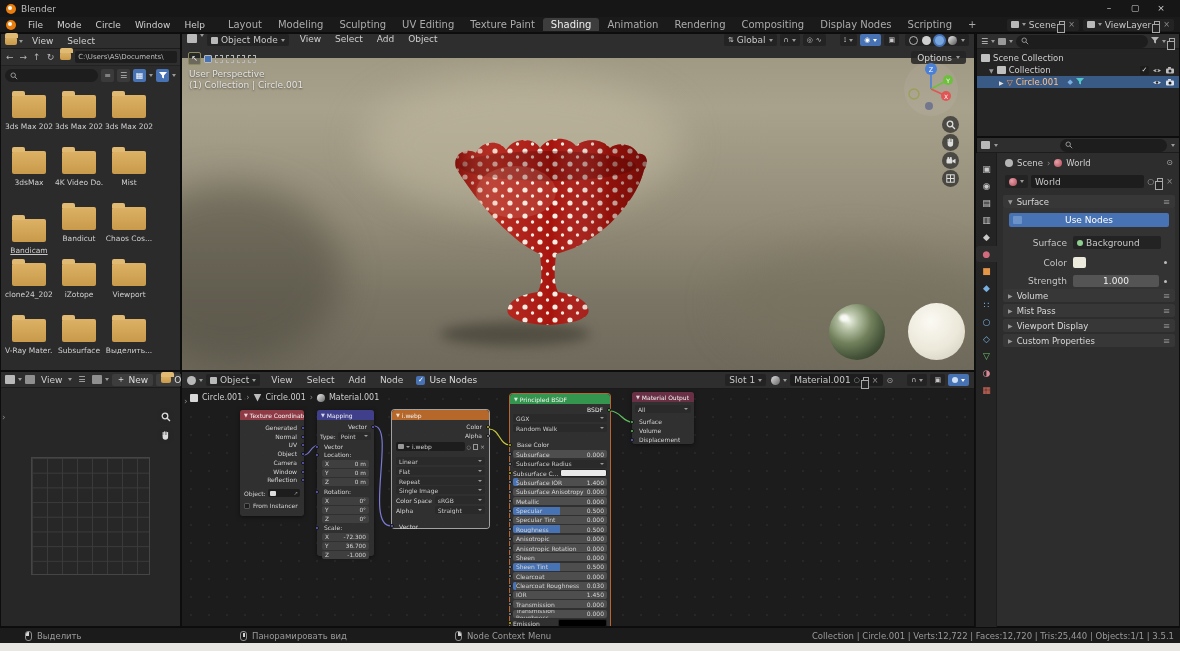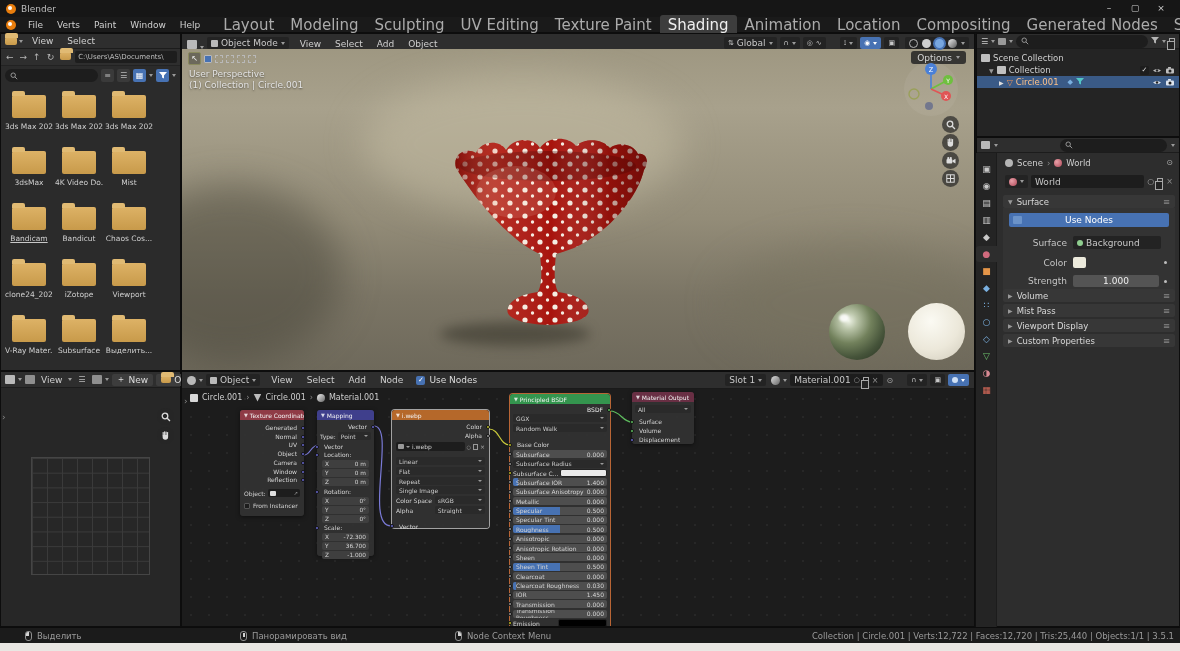--- a/index.html
+++ b/index.html
@@ -2,21 +2,21 @@
 <html><head>
 <meta charset="utf-8">
 <style>
 *{margin:0;padding:0;box-sizing:border-box;font-family:"DejaVu Sans",sans-serif}
 #app{position:relative;width:1180px;height:651px;background:#101010;overflow:hidden;color:#c8c8c8;font-size:9px}
 .flex{display:flex;align-items:center}
 
 #titlebar{position:absolute;left:0;top:0;width:1180px;height:17px;background:#161616;display:flex;align-items:center;padding:0 6px;color:#bdbdbd;font-size:9px}
 #topbar{position:absolute;left:0;top:17px;width:1180px;height:16px;background:#1a1a1a;display:flex;align-items:center;border-bottom:1px solid #0d0d0d}
 .menu-item{padding:0 7px;color:#cfcfcf;font-size:9px;white-space:nowrap}
-.tab{padding:1px 8px;color:#ababab;font-size:15px;border-radius:3px 3px 0 0;white-space:nowrap}
+.tab{padding:1px 8px;color:#ababab;font-size:10px;border-radius:3px 3px 0 0;white-space:nowrap}
 .tab.active{background:#3d3d3d;color:#efefef}
 .logo{width:10px;height:10px;border-radius:50%;background:#e87d0d;position:relative;margin-right:5px;flex:none}
 .logo::after{content:"";position:absolute;left:1.5px;top:2.5px;width:4px;height:4px;border-radius:50%;background:#fff}
 .winbtn{width:26px;height:15px;text-align:center;color:#cfcfcf;font-size:9px;line-height:15px}
 .chip{background:#232323;border-radius:2px;display:flex;align-items:center;padding:0 4px;height:12px;gap:3px}
 .cv{width:0;height:0;border-left:2.5px solid transparent;border-right:2.5px solid transparent;border-top:3px solid #9a9a9a;flex:none}
 .copy-ic{width:6px;height:7px;border:1px solid #a8a8a8;position:relative;flex:none}
 .copy-ic::after{content:"";position:absolute;left:-3px;top:2px;width:6px;height:7px;border:1px solid #a8a8a8;background:#232323}
 .xg{color:#8f8f8f;font-size:8px}
 
@@ -36,21 +36,21 @@
 .folder-ic::before{content:"";position:absolute;left:0;top:-4px;width:13px;height:5px;background:#e0ba73;border-radius:2px 2px 0 0}
 .folder-cell{position:absolute;width:48px;text-align:center}
 .folder-label{margin-top:4px;font-size:7.5px;color:#cfcfcf;white-space:nowrap;overflow:hidden}
 
 #image-editor{left:0;top:371px;width:181px;height:256px;background:#272727}
 #ie-canvas{position:absolute;left:30px;top:85px;width:119px;height:118px;border:1px solid #454545;background-image:linear-gradient(#3a3a3a 1px,transparent 1px),linear-gradient(90deg,#3a3a3a 1px,transparent 1px);background-size:15px 14.7px}
 .navbtn{position:absolute;width:17px;height:17px;border-radius:50%;background:rgba(38,38,38,.7);display:flex;align-items:center;justify-content:center}
 .btn{background:#3d3d3d;border-radius:2px;height:12px;display:flex;align-items:center;padding:0 5px;color:#ddd;gap:3px}
 
 #viewport{left:181px;top:33px;width:794px;height:338px;background:linear-gradient(180deg,#9c957f 0%,#a8a18c 22%,#938c78 55%,#7b7565 78%,#6e695b 100%);overflow:hidden}
-#vp-header{position:absolute;left:0;top:0;width:100%;height:15px;background:#2e2e2e;display:flex;align-items:flex-end;z-index:5}
+#vp-header{position:absolute;left:0;top:0;width:100%;height:24px;background:#2e2e2e;display:flex;align-items:flex-start;z-index:5}
 .vp-blob{position:absolute;border-radius:50%;filter:blur(18px)}
 .ovl-text{position:absolute;color:#e2e2e2;font-size:9px;text-shadow:0 1px 2px rgba(0,0,0,.5);z-index:4}
 .toolbox{width:8px;height:8px;border:1px dashed #b9b9b9;border-radius:1px}
 .sphere-btn{width:9px;height:9px;border-radius:50%}
 #options-pill{position:absolute;right:8px;top:17px;background:rgba(35,35,35,.85);border-radius:3px;height:13px;display:flex;align-items:center;gap:4px;padding:0 6px;color:#d5d5d5;z-index:5}
 
 #shader-editor{left:181px;top:371px;width:794px;height:256px;background:#1c1c1c;background-image:radial-gradient(#272727 1px,transparent 1px);background-size:18px 18px;overflow:hidden}
 #se-header{position:absolute;left:0;top:0;width:100%;height:17px;background:#2e2e2e;display:flex;align-items:center;z-index:9;border-bottom:1px solid #1a1a1a}
 .node{position:absolute;background:rgba(50,50,50,.97);border-radius:3px;box-shadow:0 1px 4px rgba(0,0,0,.5);font-size:6px;color:#d4d4d4}
 .nhead{height:10px;border-radius:3px 3px 0 0;color:#f2f2f2;font-size:6px;display:flex;align-items:center;padding:0 4px;gap:2px;white-space:nowrap;overflow:hidden}
@@ -91,36 +91,36 @@
     <span style="flex:1"></span>
     <span class="winbtn">–</span>
     <span class="winbtn">▢</span>
     <span class="winbtn">×</span>
   </div>
 
   <div id="topbar">
     <span class="logo" style="margin-left:6px"></span>
     <span id="main-menus" class="flex">
         <div class="menu-item">File</div>
-        <div class="menu-item">Verts</div>
-        <div class="menu-item">Paint</div>
+        <div class="menu-item">Mode</div>
+        <div class="menu-item">Circle</div>
         <div class="menu-item">Window</div>
         <div class="menu-item">Help</div>
       </span>
     <span id="workspace-tabs" class="flex" style="margin-left:8px">
         <div class="tab">Layout</div>
         <div class="tab">Modeling</div>
         <div class="tab">Sculpting</div>
         <div class="tab">UV Editing</div>
         <div class="tab">Texture Paint</div>
         <div class="tab active">Shading</div>
         <div class="tab">Animation</div>
-        <div class="tab">Location</div>
+        <div class="tab">Rendering</div>
         <div class="tab">Compositing</div>
-        <div class="tab">Generated Nodes</div>
+        <div class="tab">Display Nodes</div>
         <div class="tab">Scripting</div>
         <div class="tab">+</div>
       </span>
     <span style="flex:1"></span>
     <span class="chip" style="margin-right:4px">
       <span class="sq-ic" style="width:8px;height:7px"></span>
         <span class="cv"></span>
       <span>Scene</span>
       <span class="copy-ic"></span>
         <span class="xg">×</span>
@@ -187,21 +187,21 @@
           <div class="folder-label">3dsMax</div>
         </div>
         <div class="folder-cell" style="left: 54px; top: 56px;">
           <div class="folder-ic" style="width: 34px; height: 23px; margin: 6px auto 0px; position: relative;"></div>
           <div class="folder-label">4K Video Do...</div>
         </div>
         <div class="folder-cell" style="left: 104px; top: 56px;">
           <div class="folder-ic" style="width: 34px; height: 23px; margin: 6px auto 0px; position: relative;"></div>
           <div class="folder-label">Mist</div>
         </div>
-        <div class="folder-cell" style="left: 4px; top: 112px; text-decoration: underline;">
+        <div class="folder-cell" style="left: 4px; top: 124px; text-decoration: underline;">
           <div class="folder-ic" style="width: 34px; height: 23px; margin: 6px auto 0px; position: relative;"></div>
           <div class="folder-label">Bandicam</div>
         </div>
         <div class="folder-cell" style="left: 54px; top: 112px;">
           <div class="folder-ic" style="width: 34px; height: 23px; margin: 6px auto 0px; position: relative;"></div>
           <div class="folder-label">Bandicut</div>
         </div>
         <div class="folder-cell" style="left: 104px; top: 112px;">
           <div class="folder-ic" style="width: 34px; height: 23px; margin: 6px auto 0px; position: relative;"></div>
           <div class="folder-label">Chaos Cos...</div>

